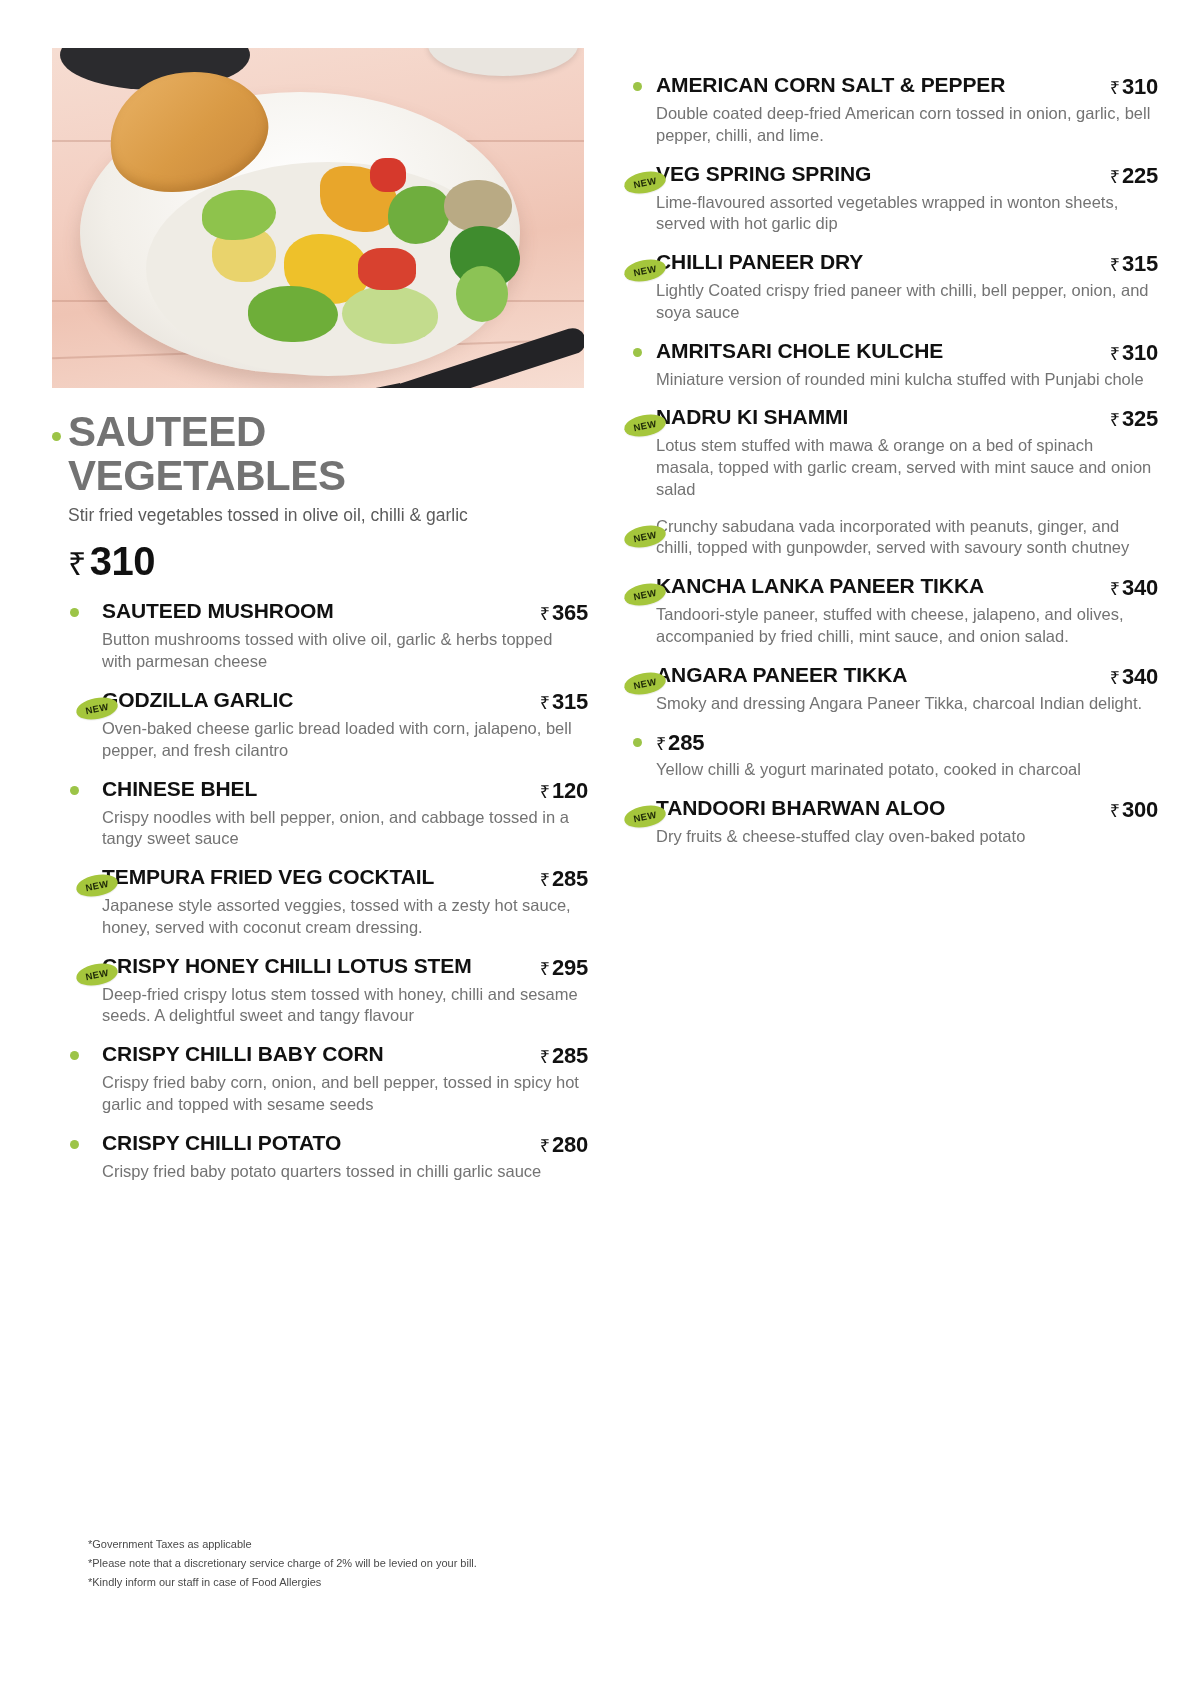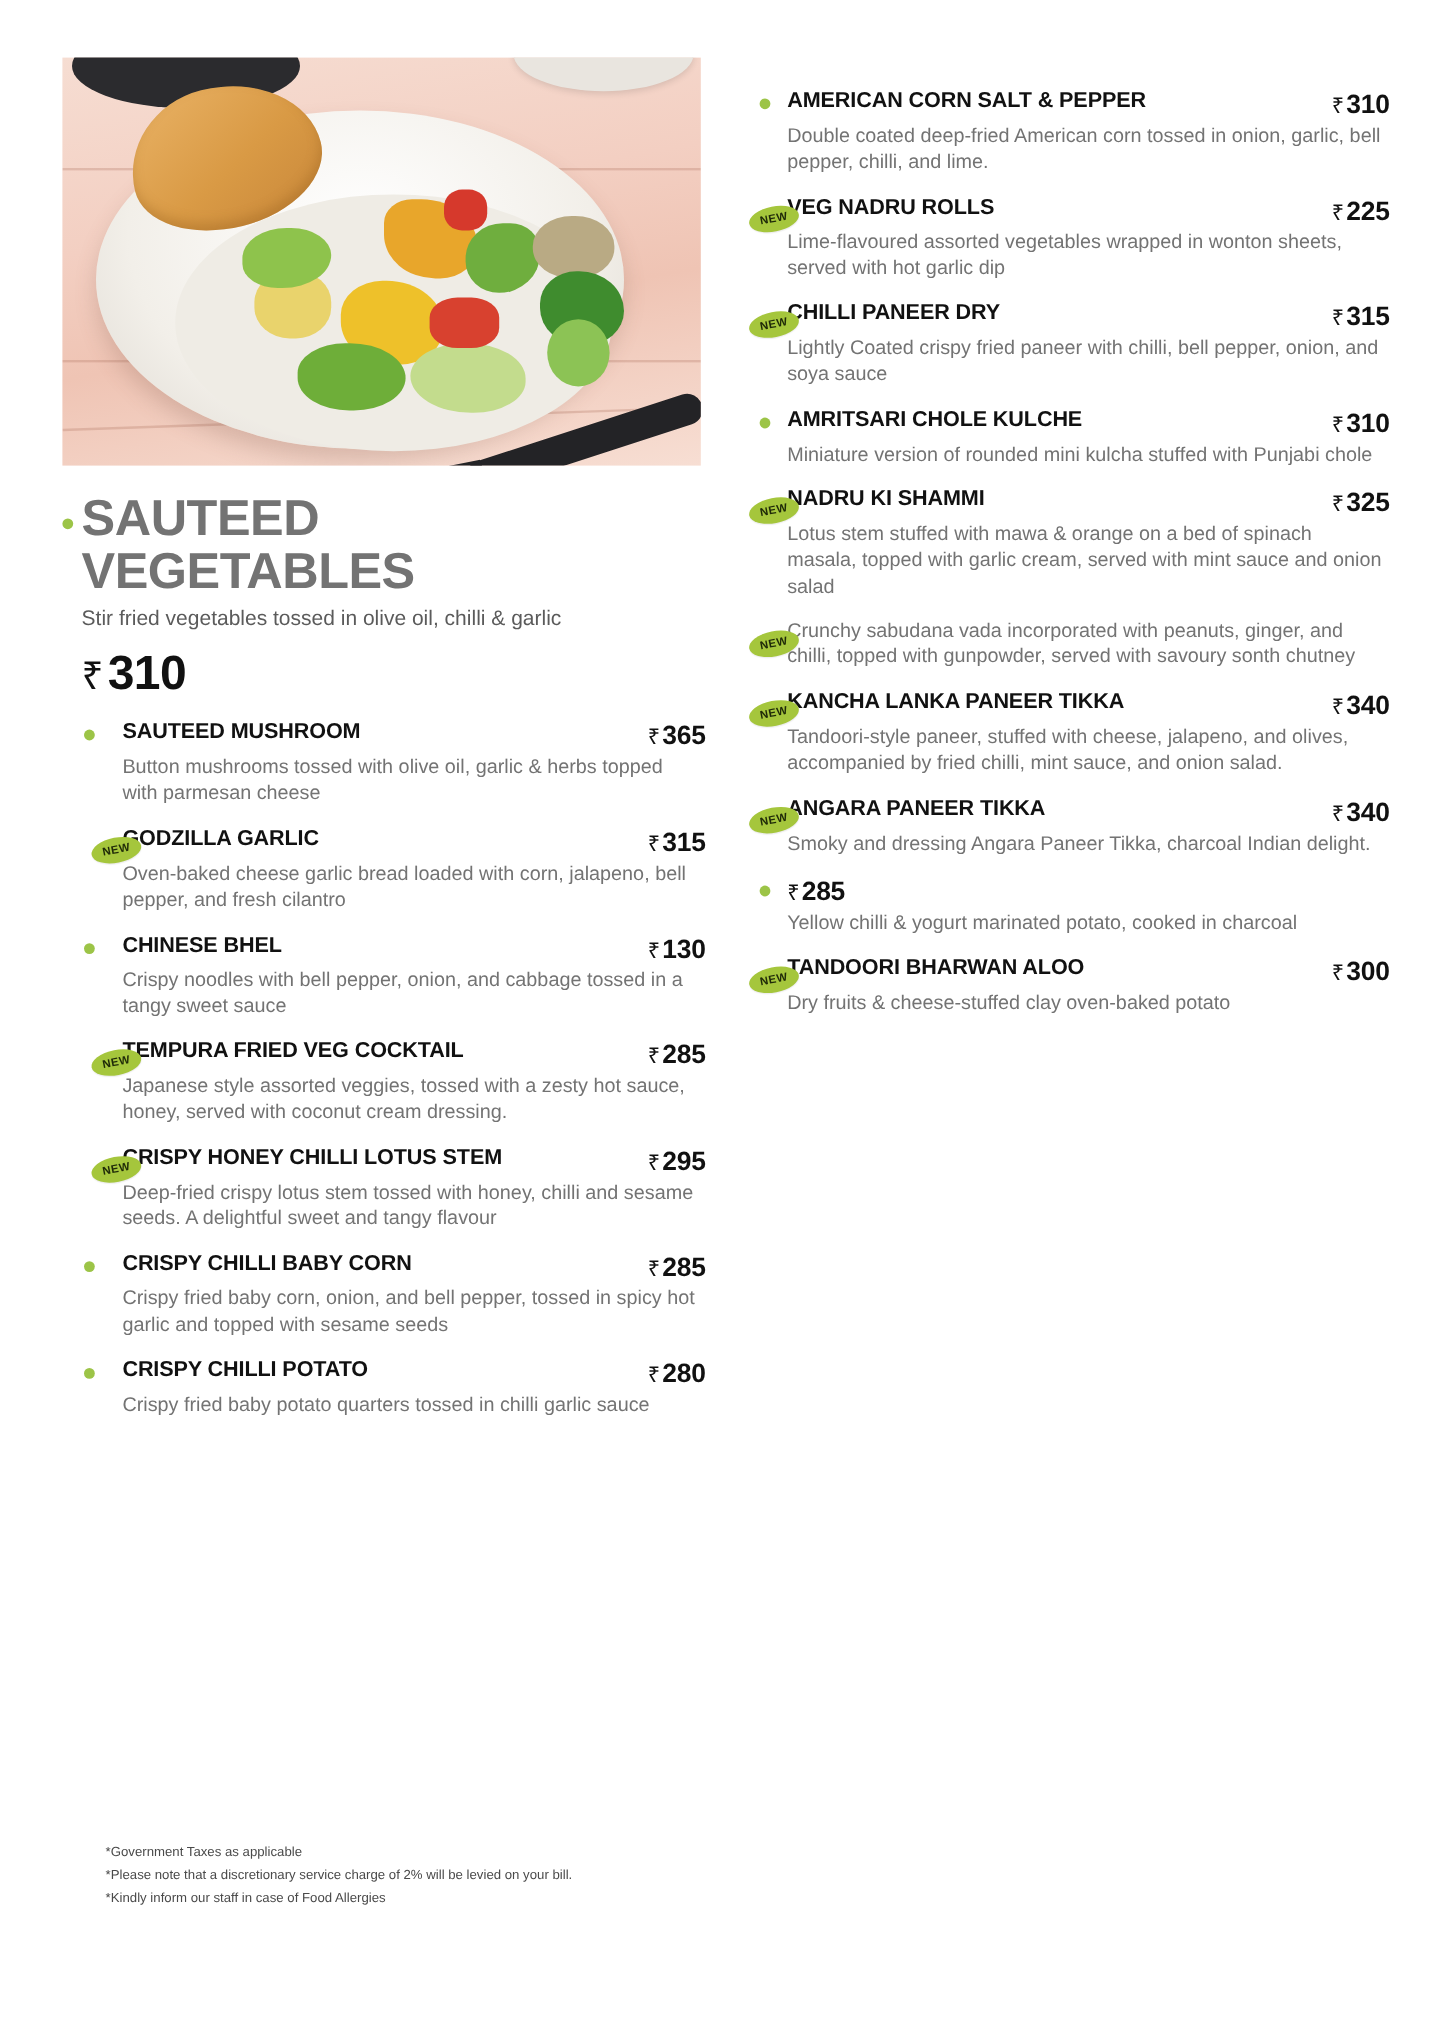--- a/index.html
+++ b/index.html
@@ -122,21 +122,21 @@
     display: flex; align-items: center; justify-content: center;
     box-shadow: 0 1px 1px rgba(0,0,0,.08);
   }
   .newbadge span {
     font-size: 9.5px; font-weight: 700; color: #1f2a08;
     letter-spacing: .4px; line-height: 1;
   }
 
   .item-row { display: flex; align-items: flex-start; justify-content: space-between; gap: 8px; }
   .item-name {
-    font-size: 18px; font-weight: 700; letter-spacing: -0.1px;
+    font-size: 21px; font-weight: 700; letter-spacing: -0.1px;
     line-height: 1.14; color: #111; flex: 1 1 auto;
   }
   .item-price {
     font-size: 22px; font-weight: 600; color: #111; white-space: nowrap;
     flex: 0 0 auto; padding-top: 1px; letter-spacing: -0.2px;
   }
   .item-price .rs { font-size: 18px; font-weight: 500; margin-right: 2px; }
   .item-desc {
     font-size: 16.5px; color: #737373; line-height: 1.32;
     margin-top: 3px; font-weight: 400; padding-right: 4px;
@@ -221,21 +221,21 @@
               <div class="item-price"><span class="rs">₹</span><span>315</span></div>
             </div>
             <div class="item-desc">Oven-baked cheese garlic bread loaded with corn, jalapeno, bell pepper, and fresh cilantro</div>
           </div>
           <div class="item">
             <div class="item-marker">
               <span class="dot"></span>
             </div>
             <div class="item-row">
               <div class="item-name">CHINESE BHEL</div>
-              <div class="item-price"><span class="rs">₹</span><span>130</span></div>
+              <div class="item-price"><span class="rs">₹</span><span>120</span></div>
             </div>
             <div class="item-desc">Crispy noodles with bell pepper, onion, and cabbage tossed in a tangy sweet sauce</div>
           </div>
           <div class="item">
             <div class="item-marker">
               <div class="newbadge">
                 <span>NEW</span>
               </div>
             </div>
             <div class="item-row">
@@ -291,21 +291,21 @@
             </div>
             <div class="item-desc">Double coated deep-fried American corn tossed in onion, garlic, bell pepper, chilli, and lime.</div>
           </div>
           <div class="item">
             <div class="item-marker">
               <div class="newbadge">
                 <span>NEW</span>
               </div>
             </div>
             <div class="item-row">
-              <div class="item-name">VEG NADRU ROLLS</div>
+              <div class="item-name">VEG SPRING SPRING</div>
               <div class="item-price"><span class="rs">₹</span><span>225</span></div>
             </div>
             <div class="item-desc">Lime-flavoured assorted vegetables wrapped in wonton sheets, served with hot garlic dip</div>
           </div>
           <div class="item">
             <div class="item-marker">
               <div class="newbadge">
                 <span>NEW</span>
               </div>
             </div>

